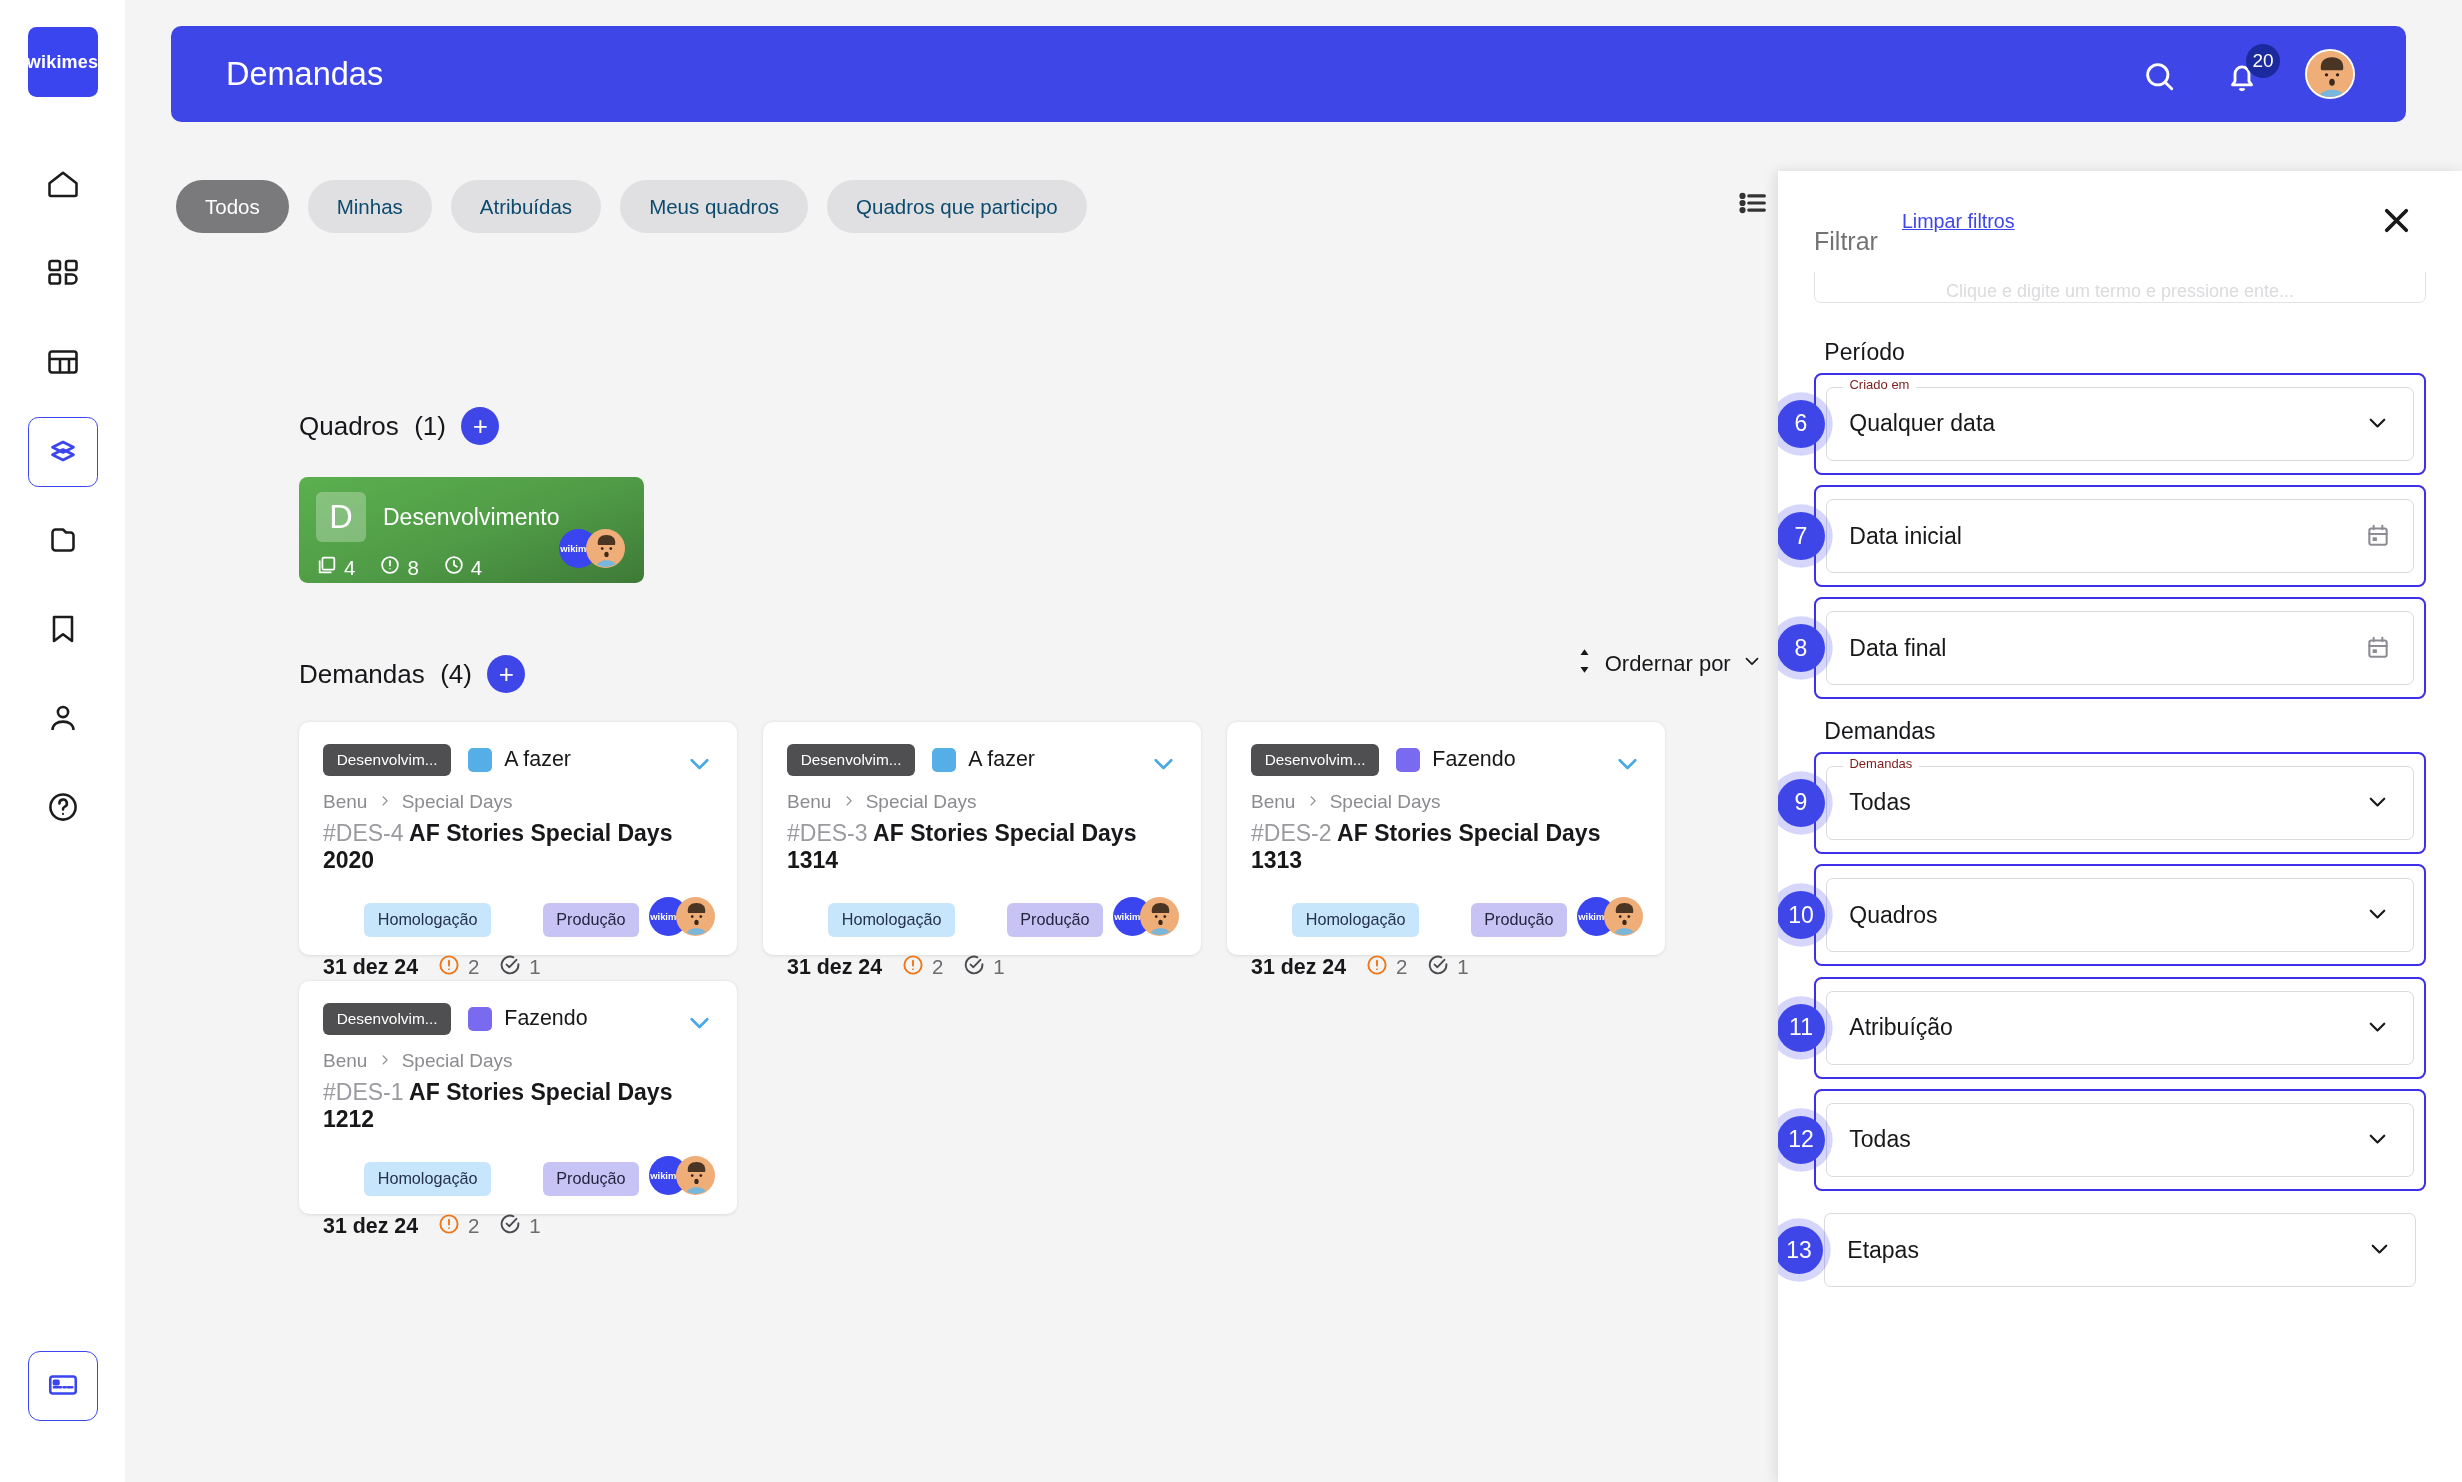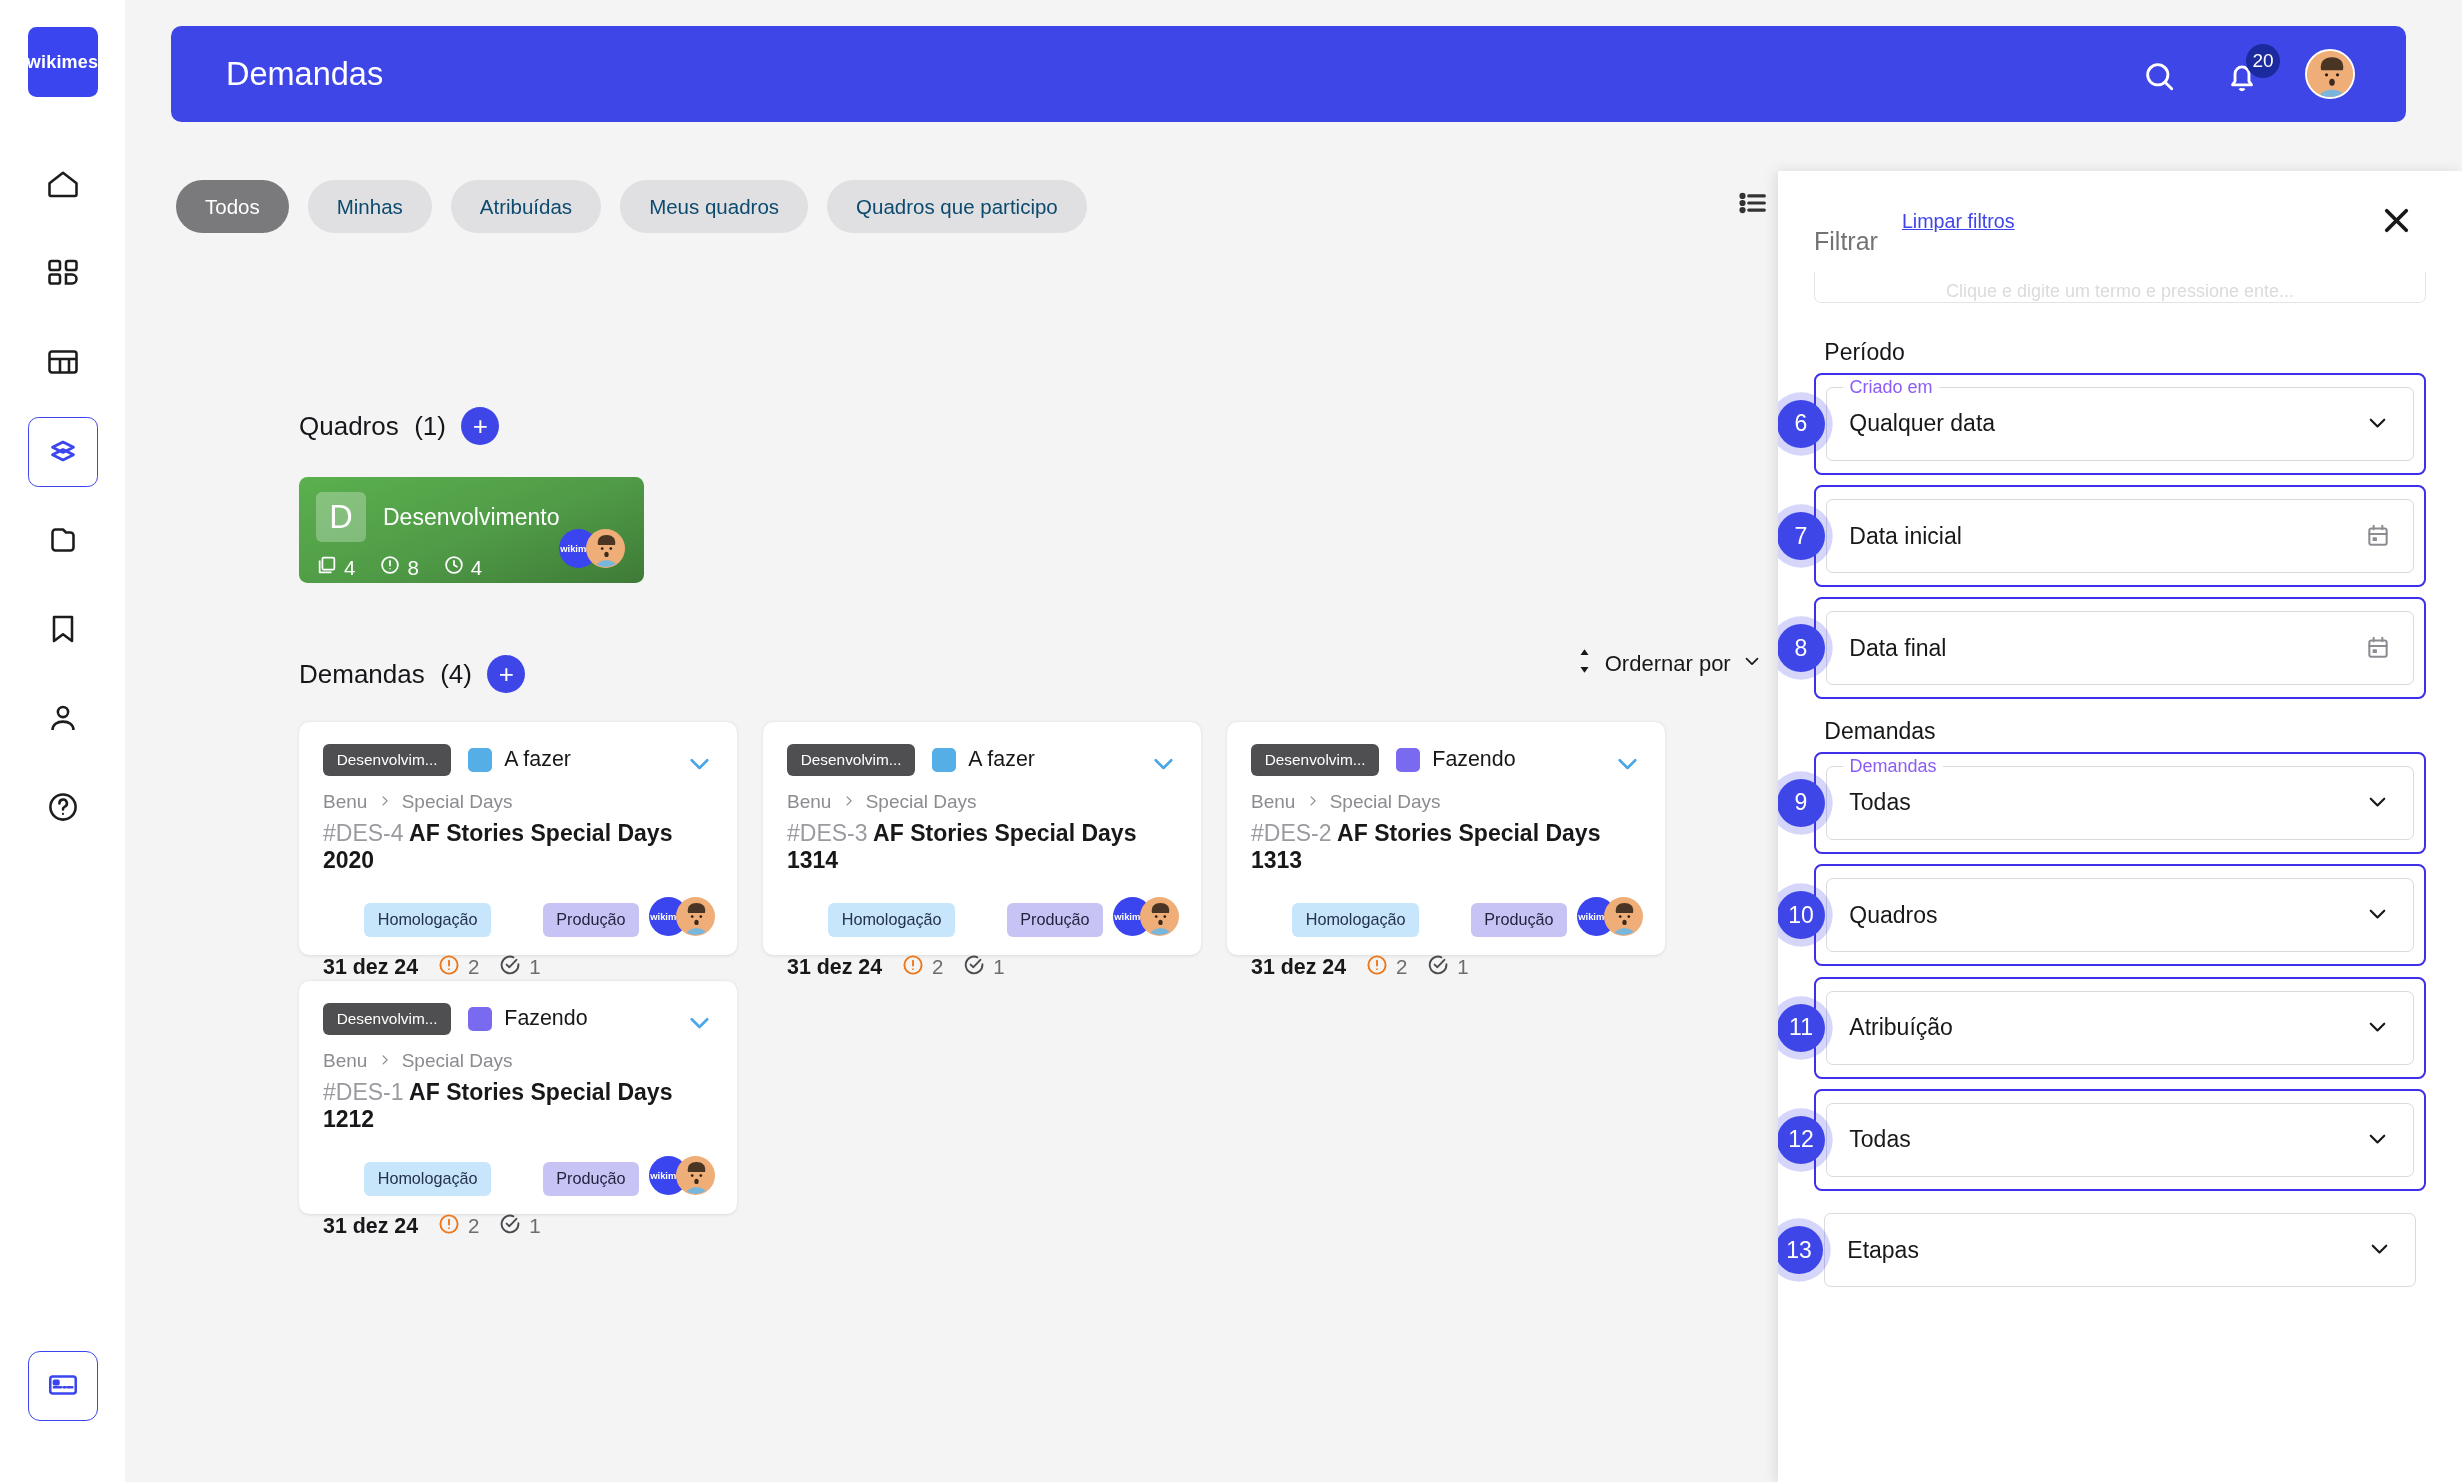--- a/index.html
+++ b/index.html
@@ -149,21 +149,21 @@
   .fld-wrap.hl { border: 2.6px solid #3f2fe8; border-radius: 7.7px; padding: 12px 10.3px; }
   .fld {
     border: 0.9px solid #d9d9de; border-radius: 6.8px; height: 74px;
     display: flex; align-items: center; padding: 0 22px; position: relative; background: #fff;
   }
   .fld .val { font-size: 23px; color: #18181b; }
   .fld .chev { margin-left: auto; color: #18181b; }
   .fld .cal { margin-left: auto; color: #8c8c93; }
   .legend {
     position: absolute; top: -11px; left: 15.4px; background: #fff; padding: 0 6.8px;
-    font-size: 18px; color: #8b5cf6; text-align: center;
+    font-size: 13px; color: #7f1d1d; text-align: center;
   }
   .marker {
     position: absolute; left: -39px; top: 50%; transform: translateY(-50%);
     width: 48px; height: 48px; border-radius: 50%; background: #3f46e8; color: #fff;
     font-size: 23px; display: flex; align-items: center; justify-content: center;
     box-shadow: 0 0 0 7.7px rgba(63,70,232,.22); z-index: 5;
   }
   .spacer-8 { height: 8.5px; }
 </style>
 </head>

